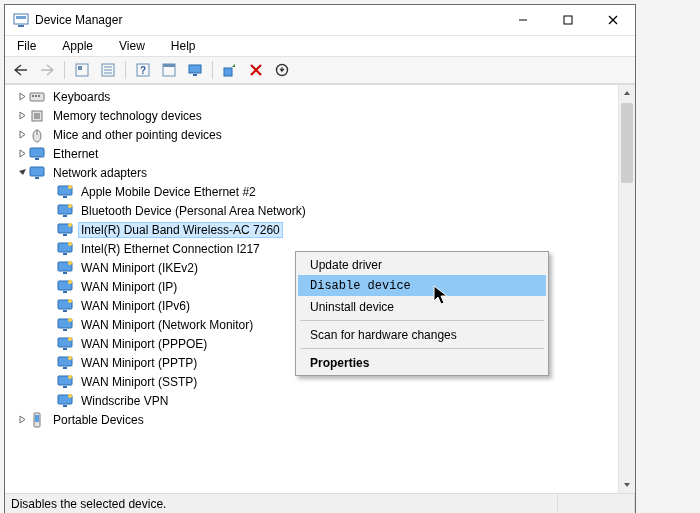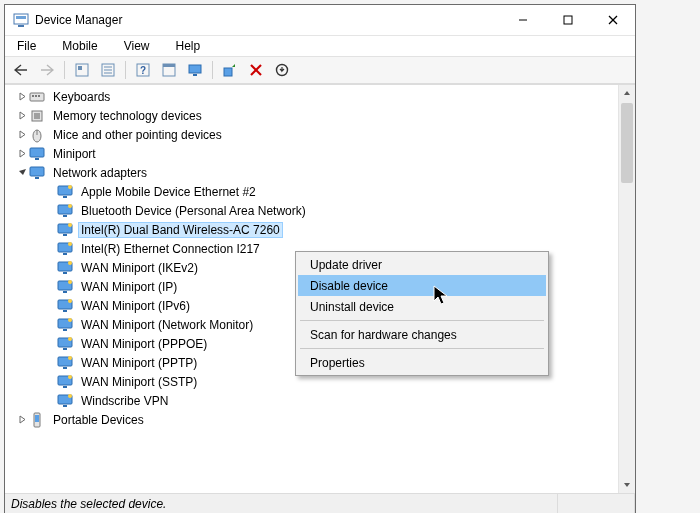--- a/index.html
+++ b/index.html
@@ -64,36 +64,36 @@
   .lbl{padding:0 2px;border:1px solid transparent;}
   .lbl.sel{background:var(--sel-bg);border:1px solid var(--sel-border);}
   .ind1{padding-left:10px;}
   .ind3{padding-left:38px;}
   
   .vscroll{position:absolute;top:0;right:0;bottom:0;width:16px;background:#f0f0f0;border-left:1px solid #e4e4e4;}
   .vscroll .arrow{height:16px;display:flex;align-items:center;justify-content:center;}
   .vscroll .thumb{position:absolute;left:2px;right:2px;top:18px;height:80px;background:#cdcdcd;border-radius:2px;}
   
   .status{height:20px;border-top:1px solid #dcdcdc;background:var(--status-bg);display:flex;align-items:center;}
-  .status .cell{padding:0 6px;border-right:1px solid #dcdcdc;height:100%;display:flex;align-items:center;font-style:italic;}
+  .status .cell{padding:0 6px;border-right:1px solid #dcdcdc;height:100%;display:flex;align-items:center;}
   .status .cell.first{width:540px;}
   
   .ctx{
     position:absolute;
     left:290px;top:246px;
     width:248px;
     background:var(--ctx-bg);
     border:1px solid var(--ctx-border);
     box-shadow:3px 3px 4px rgba(0,0,0,0.28);
     padding:2px;
     z-index:5;
   }
   .ctx .row{height:21px;display:flex;align-items:center;padding:0 12px;}
-  .ctx .row.hl{background:var(--ctx-hl);}
-  .ctx .row.bold{font-weight:400;}
+  .ctx .row.hl{background:var(--ctx-hl);font-family:Liberation Mono, monospace;}
+  .ctx .row.bold{font-weight:700;}
   .ctx .divider{height:1px;background:#c8c8c8;margin:3px 2px;}
   
   .cursor{position:absolute;left:428px;top:280px;z-index:6;}
 </style>
 </head>
 <body>
 
 <div class="window">
 
   <div class="titlebar">
@@ -119,21 +119,21 @@
     <div class="winbtn">
       <svg width="10" height="10">
           <line x1="1" y1="1" x2="9" y2="9" stroke="#000" stroke-width="1.2"></line>
           <line x1="9" y1="1" x2="1" y2="9" stroke="#000" stroke-width="1.2"></line>
         </svg>
     </div>
   </div>
 
   <div class="menubar">
     <span class="menuitem">File</span>
-    <span class="menuitem">Mobile</span>
+    <span class="menuitem">Apple</span>
     <span class="menuitem">View</span>
     <span class="menuitem">Help</span>
   </div>
 
   <div class="toolbar">
     <div class="tbtn">
       <svg width="14" height="12">
           <path d="M7 1 L1 6 L7 11 M1 6 H13" stroke="#3a3a3a" fill="none" stroke-width="1.4"></path>
         </svg>
     </div>
@@ -240,21 +240,21 @@
         <div class="node ind1">
           <span class="exp">
             <svg width="9" height="9">
               <path d="M2 1 L7 4.5 L2 8 Z" fill="none" stroke="#6a6a6a"></path>
             </svg>
           </span>
           <span class="dicon"><svg viewBox="0 0 16 16">
               <rect x="1" y="2" width="14" height="9" rx="1" fill="#5aa0e6" stroke="#2d6db0"></rect>
               <rect x="6" y="12" width="4" height="2" fill="#2d6db0"></rect>
             </svg></span>
-          <span class="lbl">Miniport</span>
+          <span class="lbl">Ethernet</span>
         </div>
         <div class="node ind1">
           <span class="exp">
             <svg width="9" height="9">
               <path d="M1 3 L5 7 L8 1 Z" fill="#404040"></path>
             </svg>
           </span>
           <span class="dicon"><svg viewBox="0 0 16 16">
               <rect x="1" y="2" width="14" height="9" rx="1" fill="#5aa0e6" stroke="#2d6db0"></rect>
               <rect x="6" y="12" width="4" height="2" fill="#2d6db0"></rect>

